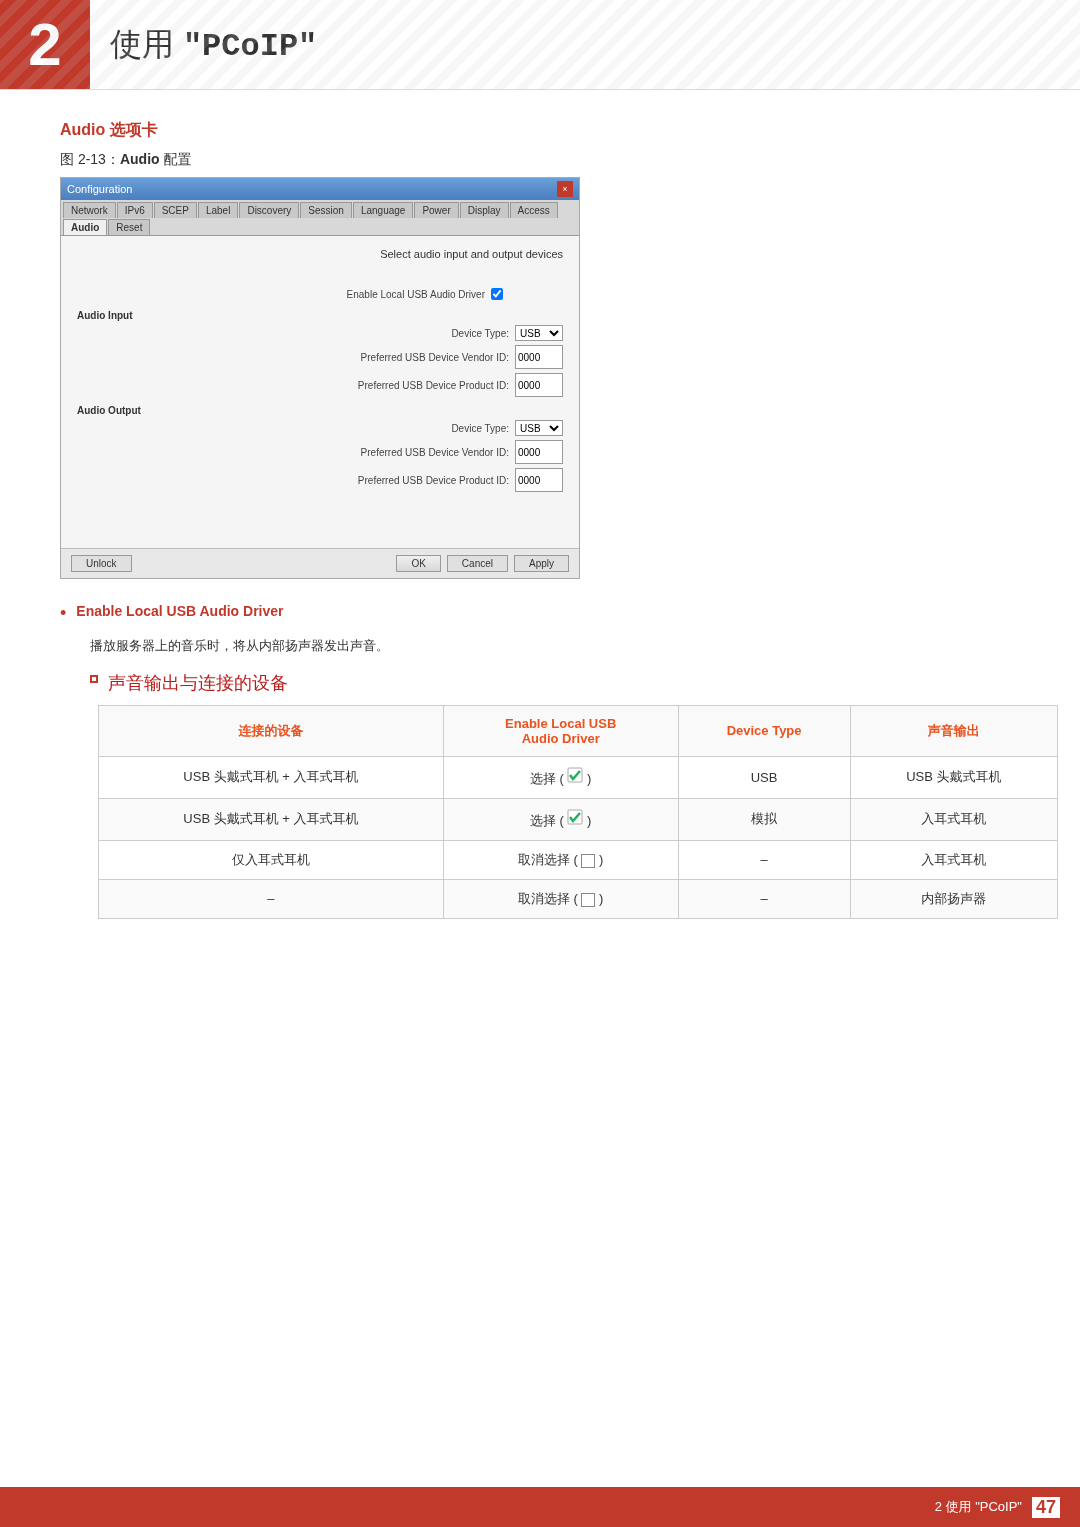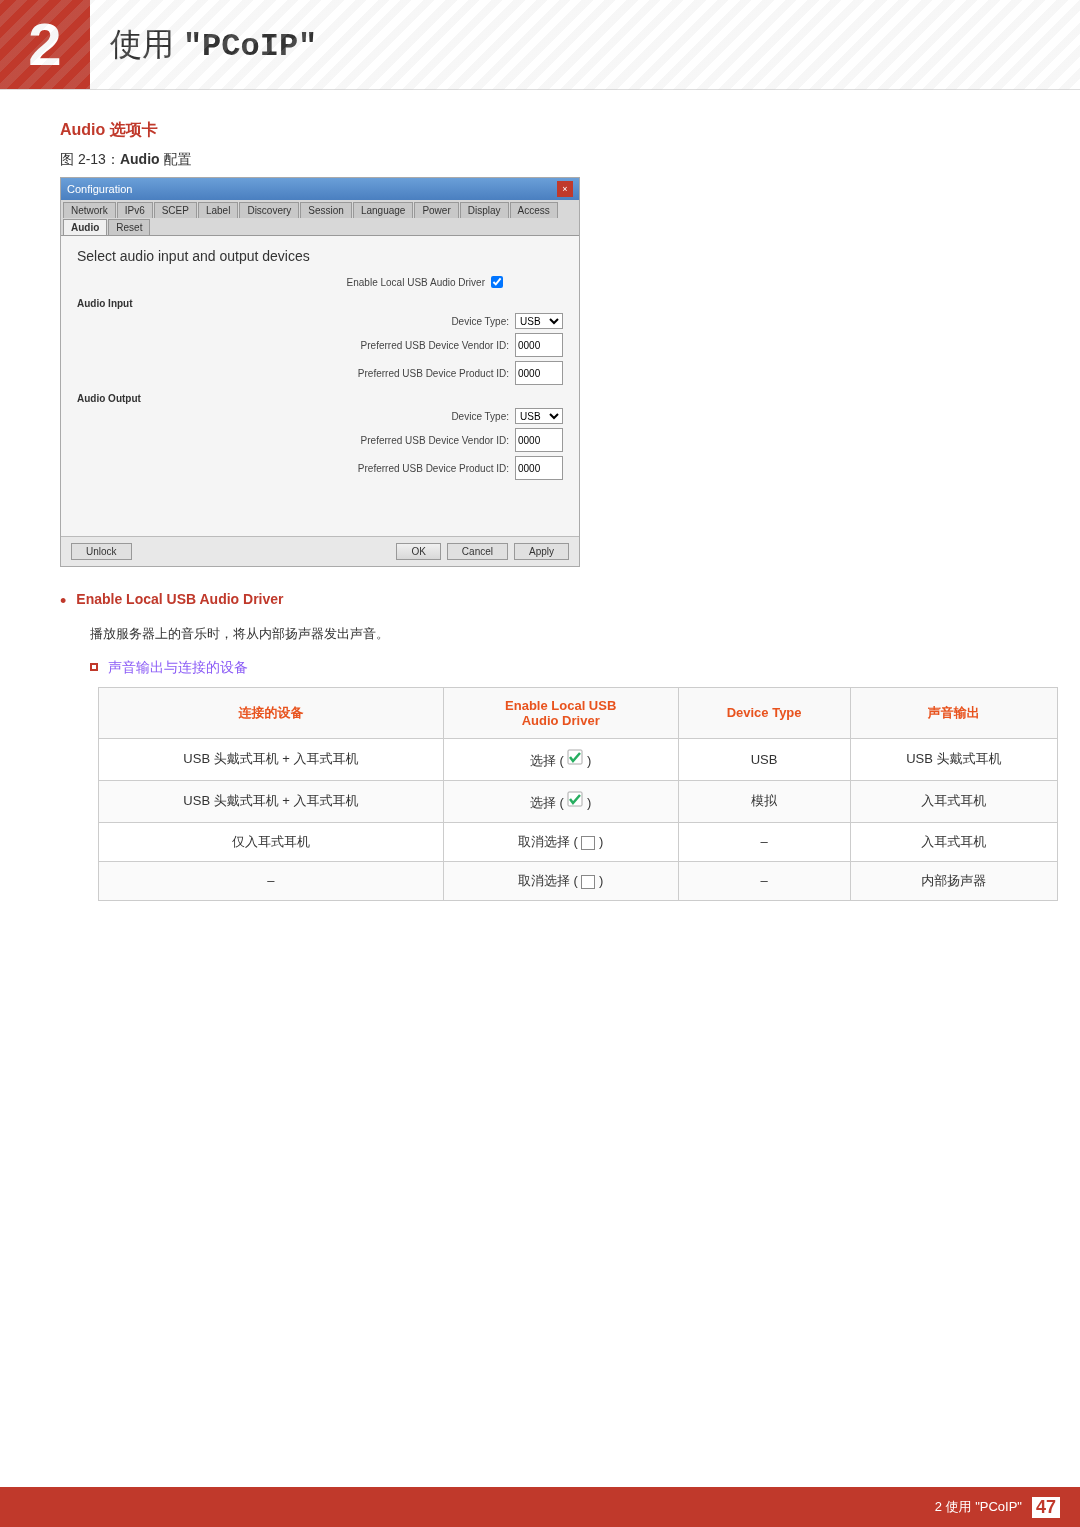--- a/index.html
+++ b/index.html
@@ -147,23 +147,24 @@
     }
     .config-tab.active {
       background: #f0f0f0;
       font-weight: bold;
     }
     .config-body {
       padding: 12px 16px;
       background: #f5f5f5;
     }
     .config-body-label {
-      font-size: 14px;
-      margin-bottom: 12px;
-      color: #333;
+      font-size: 11px;
+      margin-bottom: 28px;
+      color: #333;
+      text-align: right;
     }
     .enable-local-usb-row {
       display: flex;
       align-items: center;
       justify-content: flex-end;
       margin-bottom: 10px;
       padding-right: 60px;
     }
     .enable-local-usb-row label {
       font-size: 10px;
@@ -256,22 +257,22 @@
     }
     .sub-bullet-square {
       width: 8px;
       height: 8px;
       border: 2px solid #c0392b;
       margin-right: 10px;
       margin-top: 4px;
       flex-shrink: 0;
     }
     .sub-bullet-text {
-      font-size: 14px;
-      color: #8b5cf6;
+      font-size: 18px;
+      color: #b91c1c;
     }
 
     
     .bullet-description {
       margin-left: 30px;
       margin-bottom: 14px;
       font-size: 13px;
       color: #333;
       line-height: 1.6;
     }

